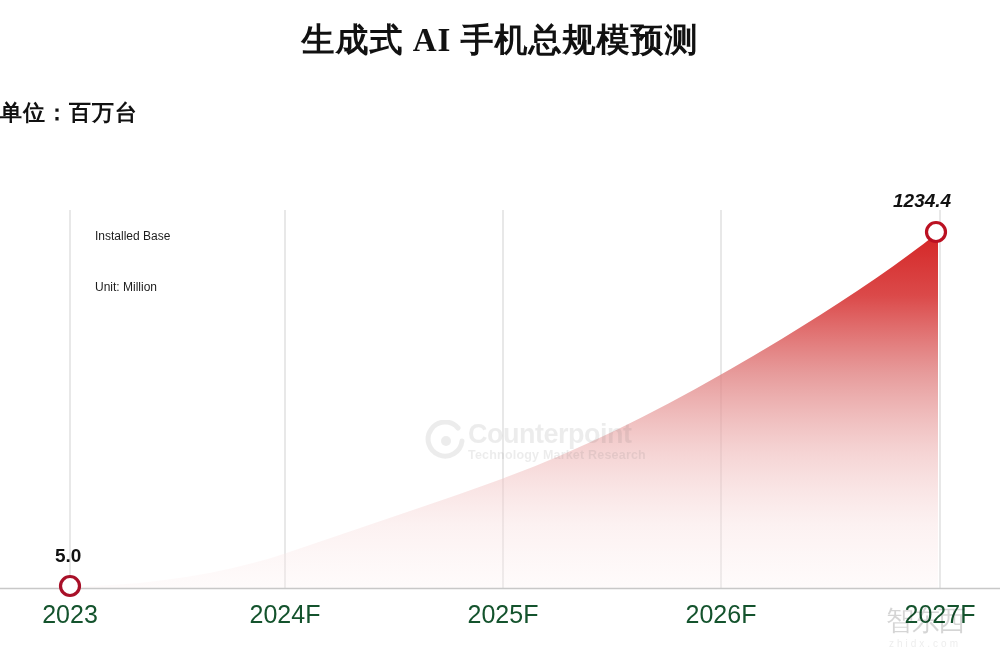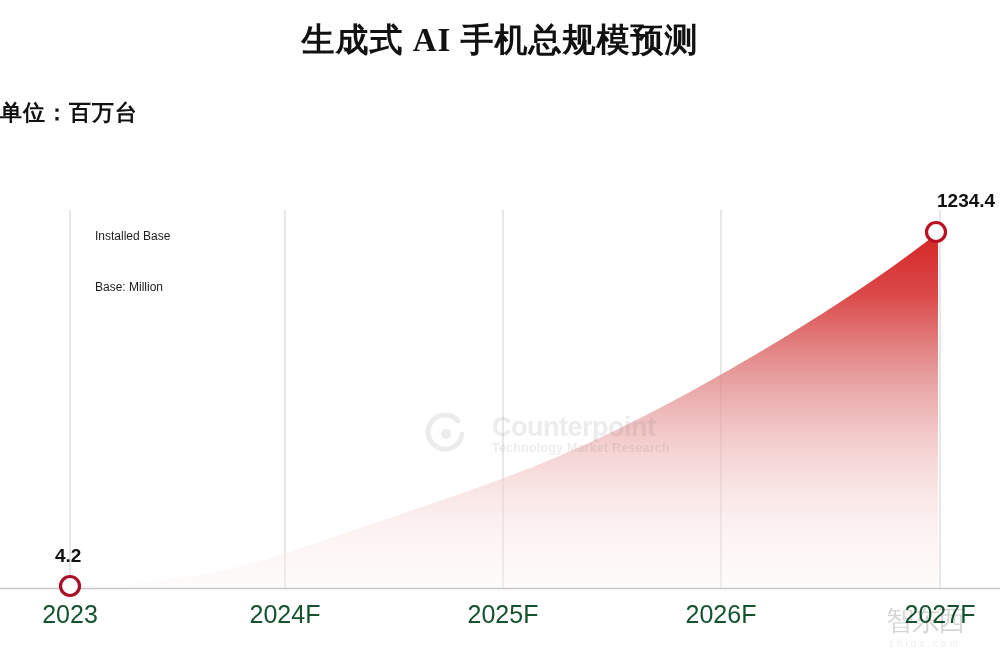--- a/index.html
+++ b/index.html
@@ -70,44 +70,44 @@
   #series-label-unit           { left: 95px; top: 280px; }
 
   .point-label {
     position: absolute;
     font-size: 19px;
     font-weight: 700;
     color: #111111;
     white-space: nowrap;
   }
   #point-label-start { left: 55px; top: 545px; }
-  #point-label-end   { left: 937px; top: 190px; }
+  #point-label-end   { left: 893px; top: 190px; font-style: italic; }
 
   
   .x-tick {
     position: absolute;
     top: 600px;
     font-size: 25px;
     color: #14532d;
     white-space: nowrap;
     transform: translateX(-50%);
   }
 
   
   #counterpoint-watermark {
     position: absolute;
     left: 424px;
-    top: 397px;
+    top: 412px;
     width: 250px;
     height: 58px;
     opacity: 0.12;
     pointer-events: none;
     display: flex;
-    align-items: flex-end;
-    gap: 26px;
+    align-items: center;
+    gap: 2px;
   }
   #counterpoint-watermark .cp-text-block {
     display: flex;
     flex-direction: column;
     justify-content: center;
   }
   #counterpoint-watermark .cp-name {
     font-size: 27px;
     font-weight: 700;
     letter-spacing: -0.5px;
@@ -185,23 +185,23 @@
              L 938,588 L 70,588 Z" fill="url(#areaFill)"></path>
 
     <line x1="0" y1="588.5" x2="1000" y2="588.5" stroke="#c8c8c8" stroke-width="1.3"></line>
 
     <circle cx="70" cy="586" r="9.5" fill="#ffffff" stroke="#a81028" stroke-width="3.2"></circle>
     <circle cx="936" cy="232" r="9.5" fill="#ffffff" stroke="#bb1122" stroke-width="3.2"></circle>
   </svg>
 
   <div class="series-note" id="series-label-installed-base">Installed Base</div>
 
-  <div class="series-note" id="series-label-unit">Base: Million</div>
-
-  <div class="point-label" id="point-label-start">4.2</div>
+  <div class="series-note" id="series-label-unit">Unit: Million</div>
+
+  <div class="point-label" id="point-label-start">5.0</div>
 
   <div class="point-label" id="point-label-end">1234.4</div>
 
   <div class="x-tick" style="left:70px;">2023</div>
   <div class="x-tick" style="left:285px;">2024F</div>
   <div class="x-tick" style="left:503px;">2025F</div>
   <div class="x-tick" style="left:721px;">2026F</div>
   <div class="x-tick" style="left:940px;">2027F</div>
 
   <div id="counterpoint-watermark">

